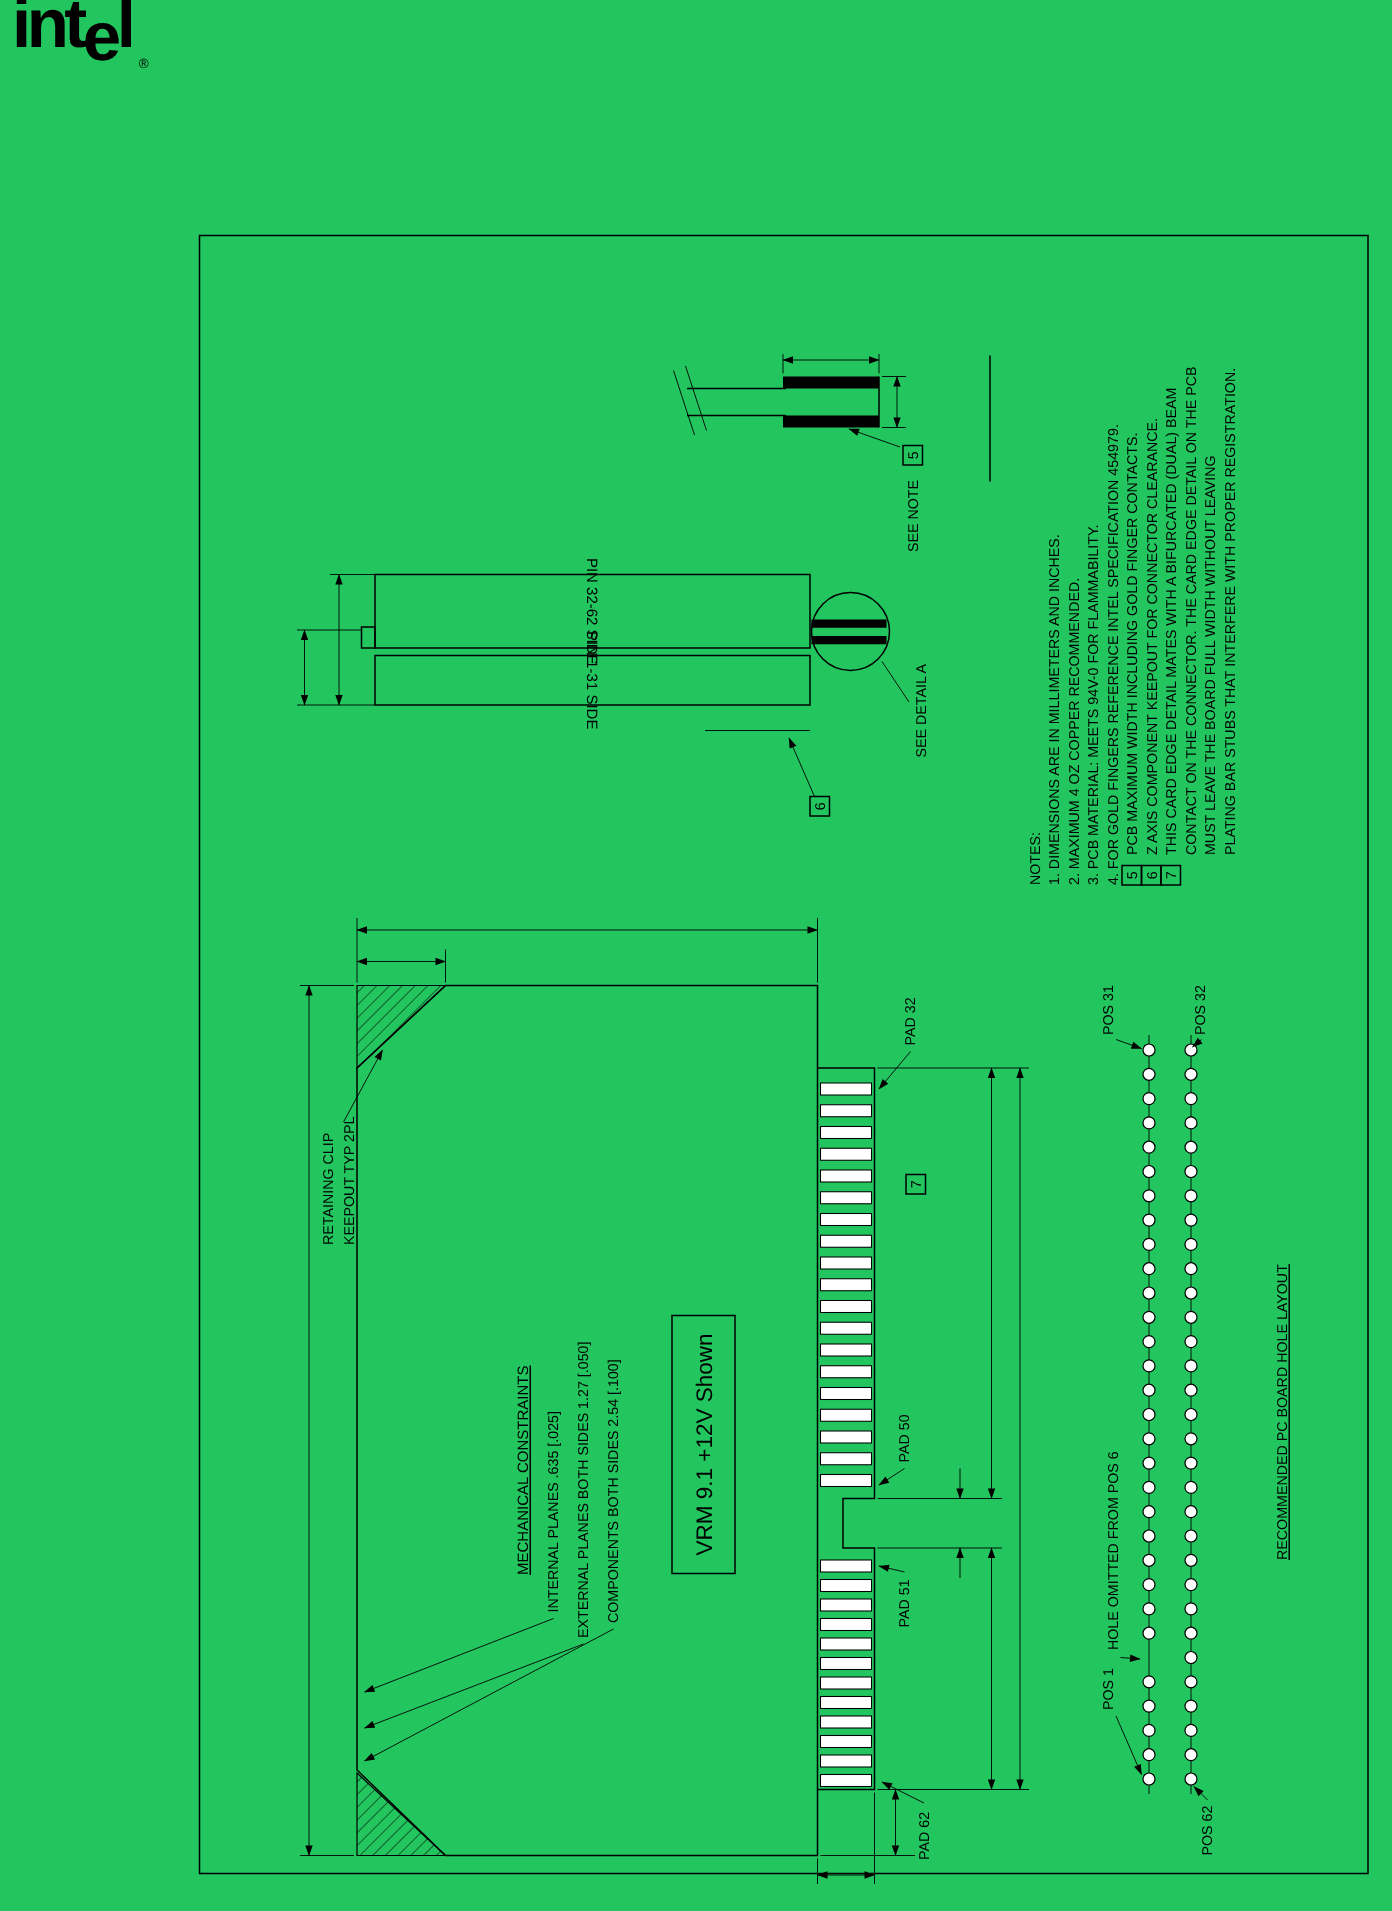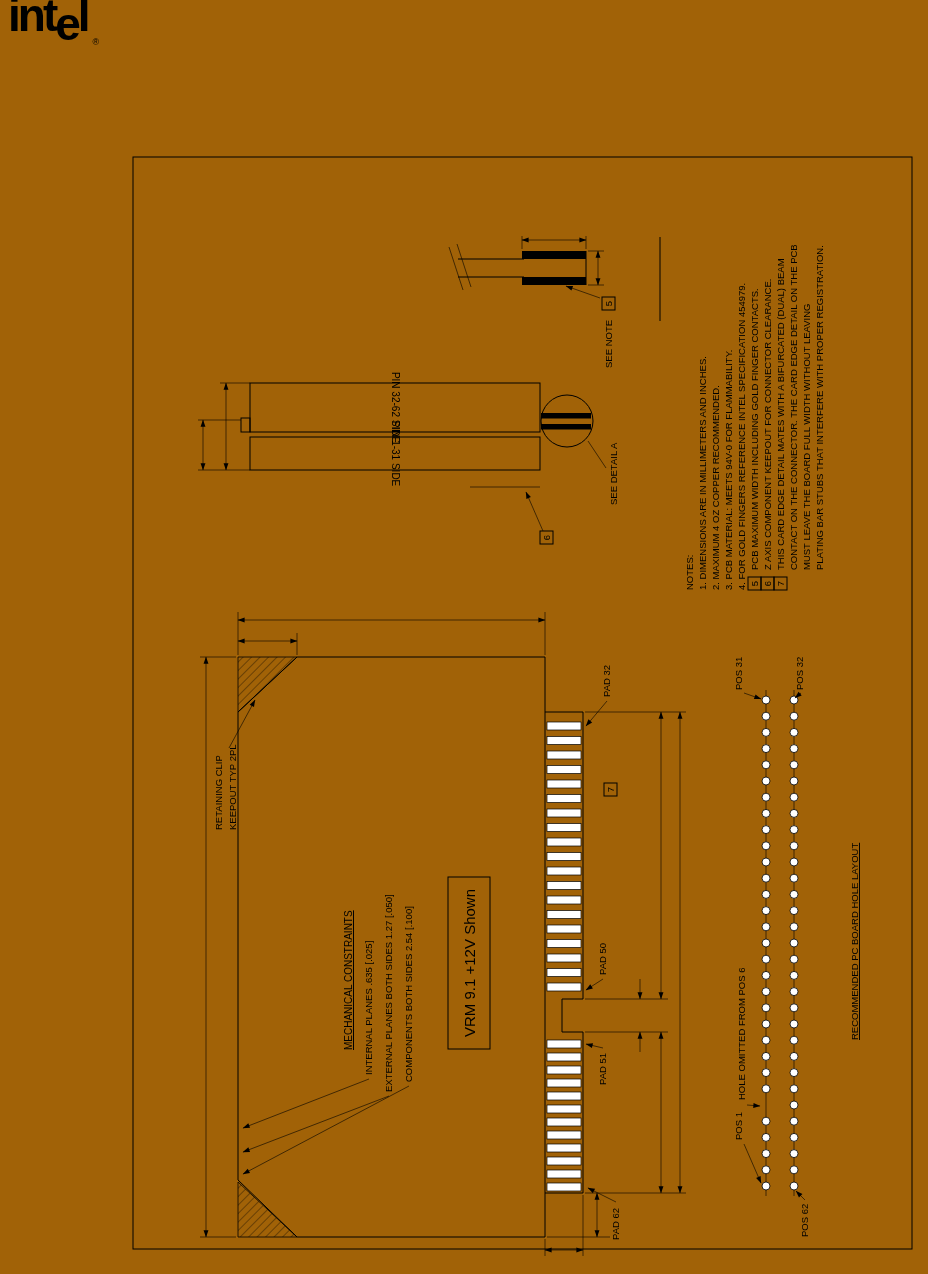--- a/index.html
+++ b/index.html
@@ -1,16 +1,16 @@
 <!DOCTYPE html>
 <html><head>
 <meta charset="utf-8">
 <style>
   html,body { margin:0; padding:0; background:#fff; }
-  .page { position:relative; width:928px; height:1274px; background:#a16207;
+  .page { position:relative; width:928px; height:1274px; background:#22c55e;
           font-family:"Liberation Sans", sans-serif; overflow:hidden; }
   .logo { position:absolute; left:8px; top:-12px; font-weight:bold; font-size:46px;
           letter-spacing:-3px; color:#000; }
   .logo .dropped { position:relative; top:9px; }
   .logo .reg { font-size:9px; font-weight:normal; letter-spacing:0; position:relative; top:14px; left:5px; }
   svg { position:absolute; left:0; top:0; }
   .ln   { stroke:#000; stroke-width:1; fill:none; }
   .thin { stroke:#000; stroke-width:0.6; fill:none; }
   .fillb{ fill:#000; stroke:none; }
   .hatched { fill:url(#hatch); stroke:#000; stroke-width:0.8; }

